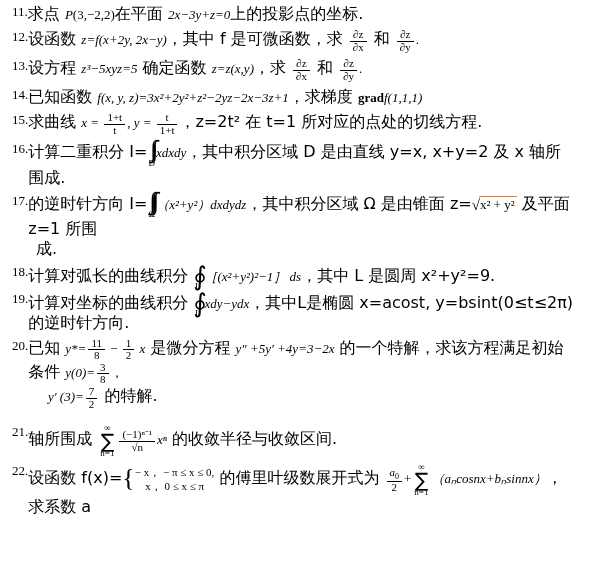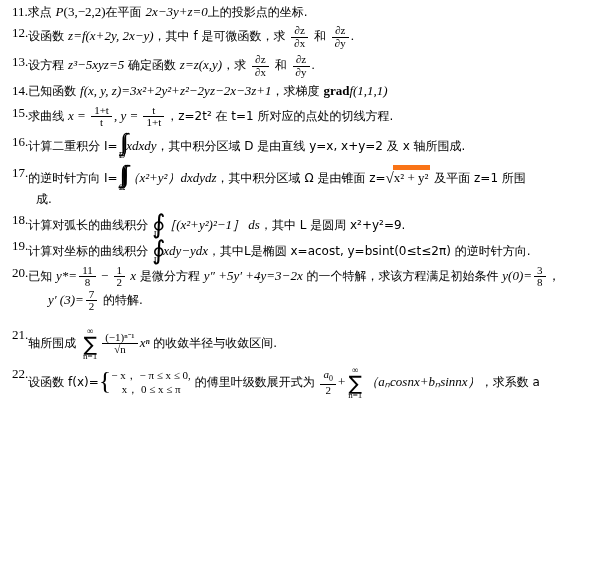--- a/index.html
+++ b/index.html
@@ -30,21 +30,21 @@
     font-size:13px;
   }
   .body{
     flex:1;
     font-size:13px;
   }
   .cont{
     padding-left:24px;
     font-size:13px;
   }
-  .zh{font-family:"DejaVu Sans", sans-serif;font-size:12px;}
+  .zh{font-family:"DejaVu Sans", sans-serif;font-size:16px;}
   i.v{font-family:"Liberation Serif", serif;font-style:italic;}
   .bold{font-weight:bold;}
   
   .frac{
     display:inline-block;
     vertical-align:middle;
     text-align:center;
     font-size:11px;
     line-height:1.05;
     margin:0 2px;
@@ -81,21 +81,21 @@
     vertical-align:middle;
     margin:0 3px;
     line-height:1;
   }
   .sum .up{display:block;font-size:9px;}
   .sum .sg{display:block;font-size:20px;line-height:0.8;font-family:"DejaVu Sans", sans-serif;}
   .sum .lo{display:block;font-size:9px;}
   sub{font-size:0.72em;vertical-align:sub;}
   .sqrt{
     display:inline-block;
-    border-top:5px solid #f97316;
+    border-top:1px solid #f97316;
     padding:0 2px 0 1px;
     margin-left:-1px;
   }
   .radical{font-size:15px;position:relative;top:1px;}
   .brace{
     display:inline-block;
     font-size:26px;
     line-height:0.6;
     position:relative;
     top:3px;

